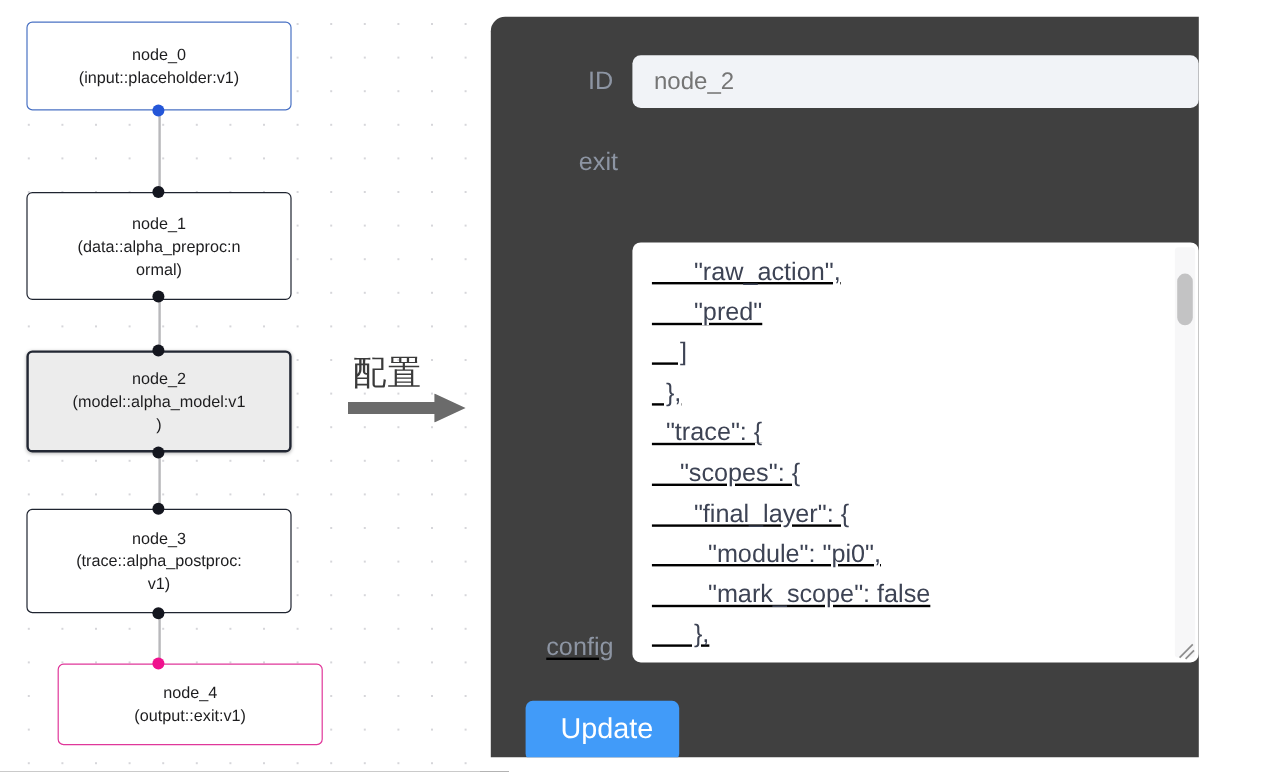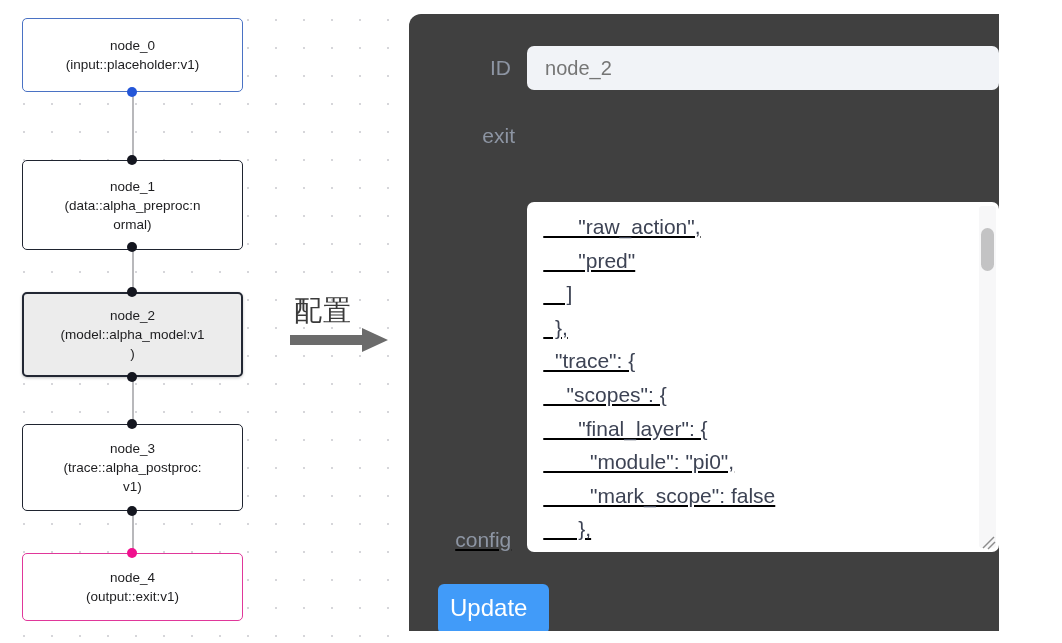--- a/index.html
+++ b/index.html
@@ -112,21 +112,21 @@
   }
   #config-resize{
     position:absolute;right:3px;bottom:2px;width:16px;height:16px;
     pointer-events:none;
   }
 
   #update-btn{
     position:absolute;left:29px;top:570px;
     background:#419bf9;color:#ffffff;
     border:none;border-radius:6px;
-    font-size:24px;padding:10px 22px 12px 12px;
+    font-size:24px;padding:10px 22px 12px 29px;
     font-family:"Liberation Sans","DejaVu Sans",sans-serif;
     cursor:pointer;
   }
 </style>
 </head>
 <body>
 
 <div id="canvas">
 
   <div class="edge" style="top:92px;height:68px;"></div>
@@ -157,21 +157,21 @@
   <div class="handle" style="top:372px;"></div>
 
   <div class="node" style="top:424px;height:87px;">
     <span class="nlabel">node_3
 (trace::alpha_postproc:
 v1)</span>
   </div>
   <div class="handle" style="top:419px;"></div>
   <div class="handle" style="top:506px;"></div>
 
-  <div class="node pink" style="top:553px;height:68px;">
+  <div class="node pink" style="top:553px;height:68px;margin-left:26px;">
     <span class="nlabel">node_4
 (output::exit:v1)</span>
   </div>
   <div class="handle pink" style="top:548px;"></div>
 </div>
 
 <div id="arrow-zone">
   <div id="arrow-label">配置</div>
   <svg id="arrow-shape" width="100" height="24" viewBox="0 0 100 24">
     <polygon points="0,7 72,7 72,0 98,12 72,24 72,17 0,17" fill="#6b6b6b"></polygon>

